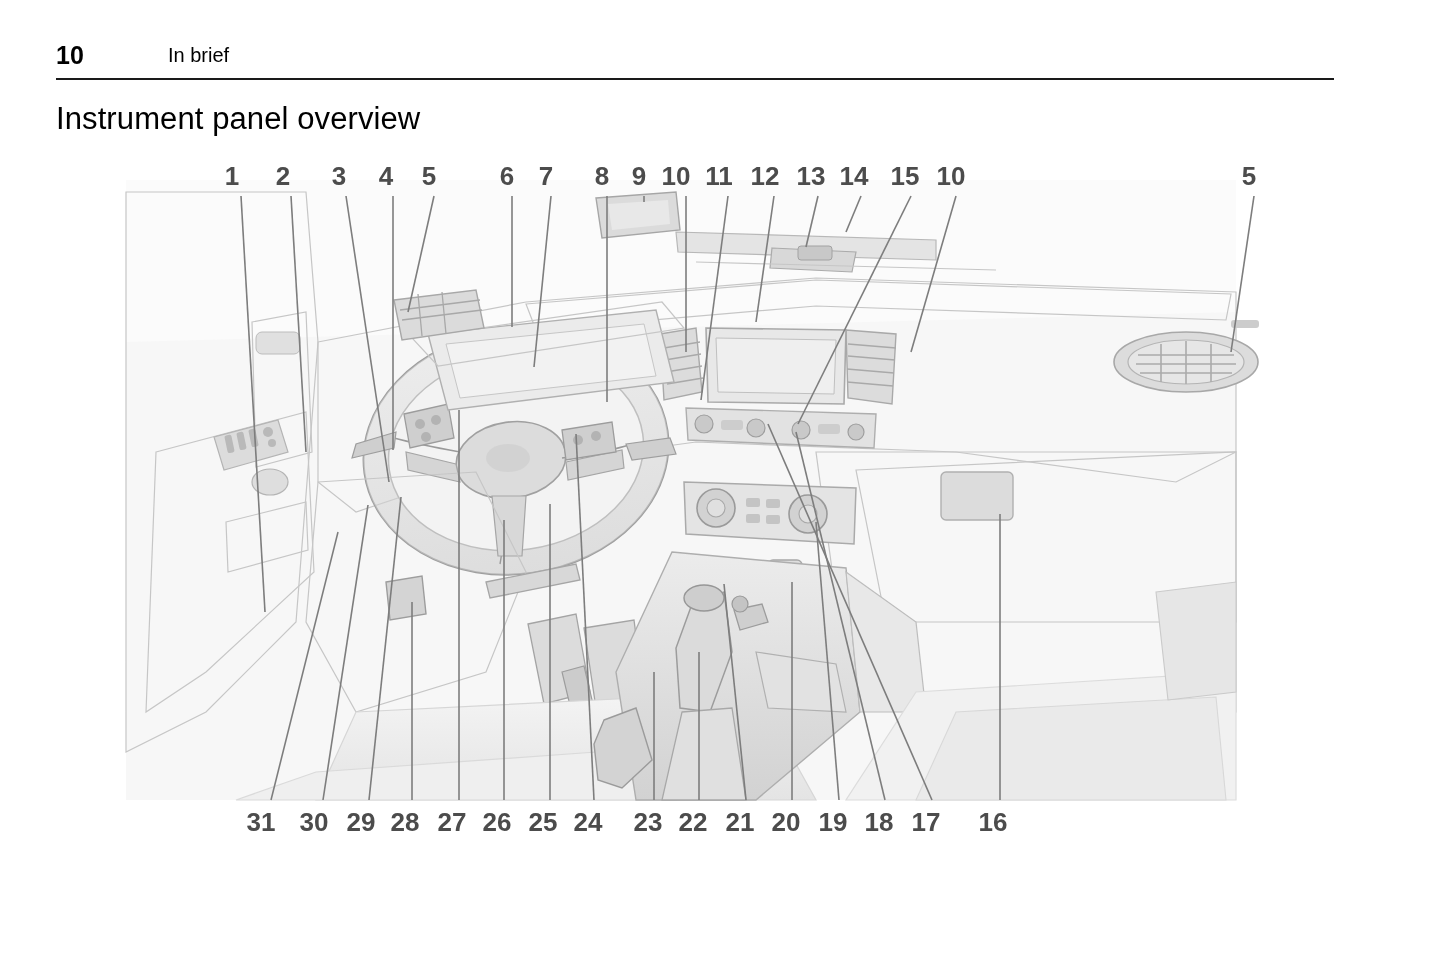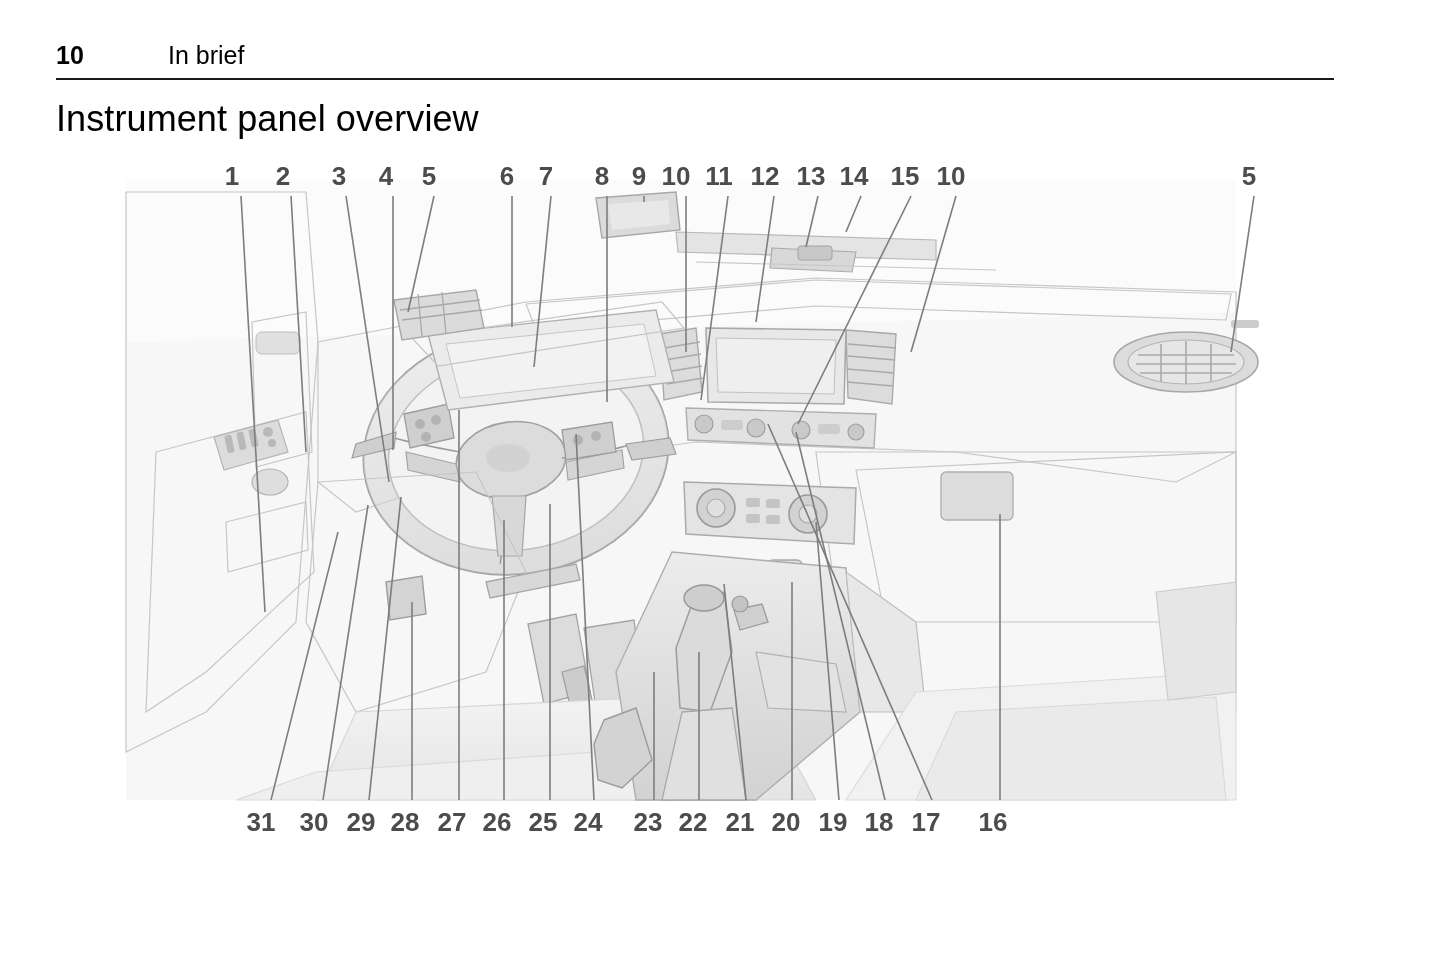--- a/index.html
+++ b/index.html
@@ -33,29 +33,29 @@
     align-items: flex-start;
   }
   .page-number {
     font-size: 25px;
     font-weight: bold;
     line-height: 30px;
     width: 112px;
     letter-spacing: 0px;
   }
   .section-title {
-    font-size: 25px;
+    font-size: 20px;
     font-weight: normal;
     line-height: 30px;
   }
   .chapter-heading {
     position: absolute;
     left: 56px;
     top: 102px;
-    font-size: 36px;
+    font-size: 31px;
     font-weight: normal;
     line-height: 34px;
     letter-spacing: 0.1px;
   }
   
   .figure {
     position: absolute;
     left: 56px;
     top: 152px;
     width: 1278px;

